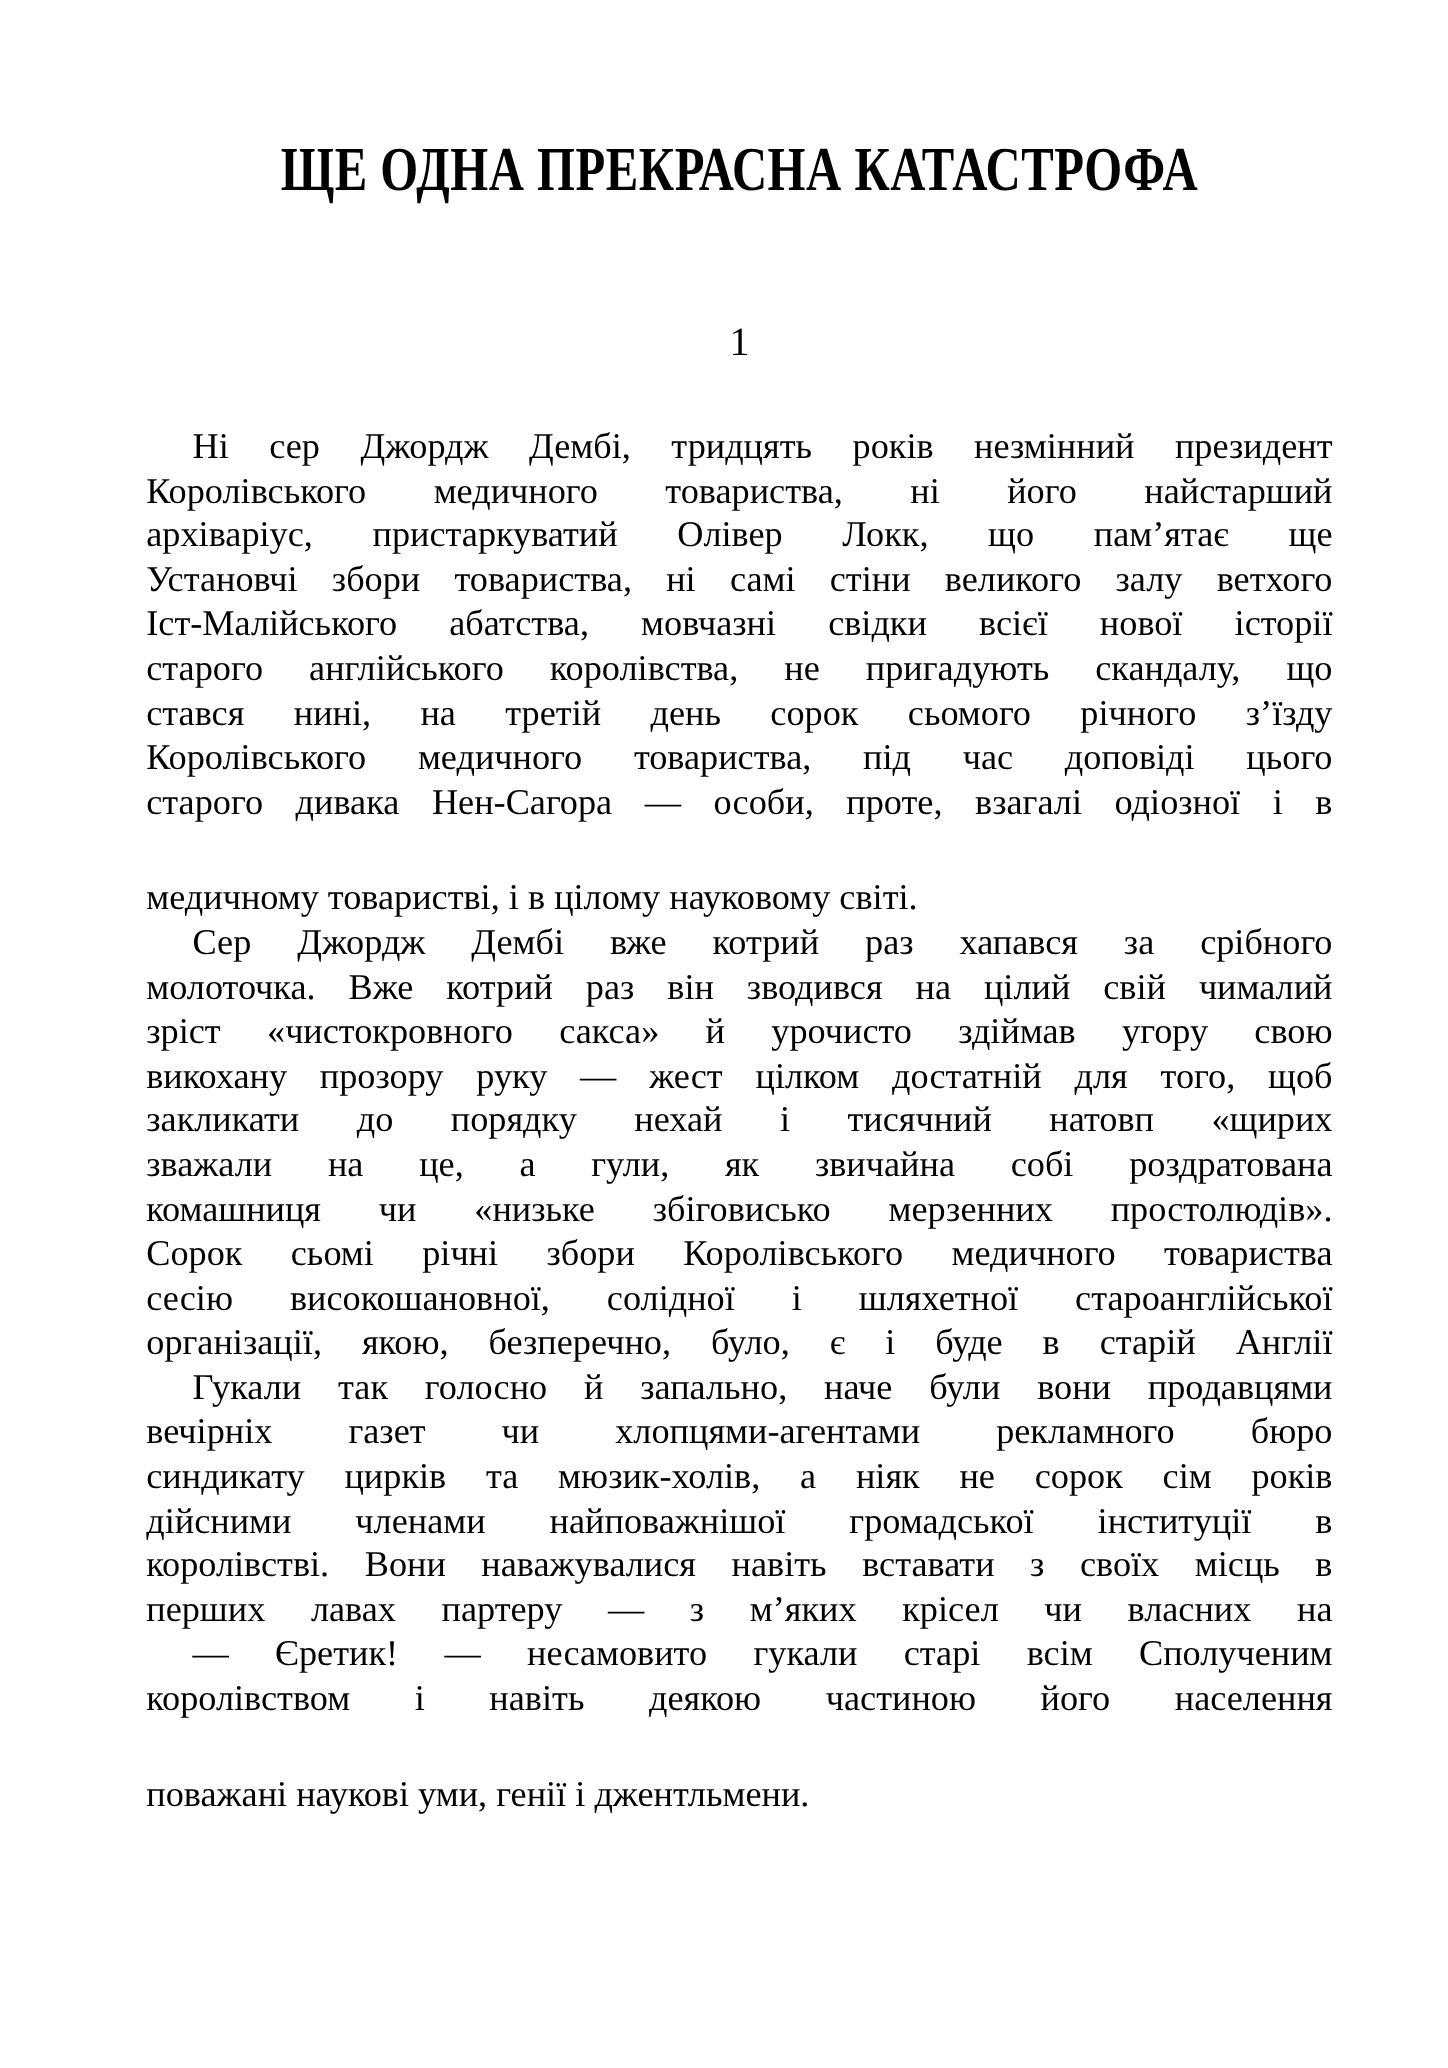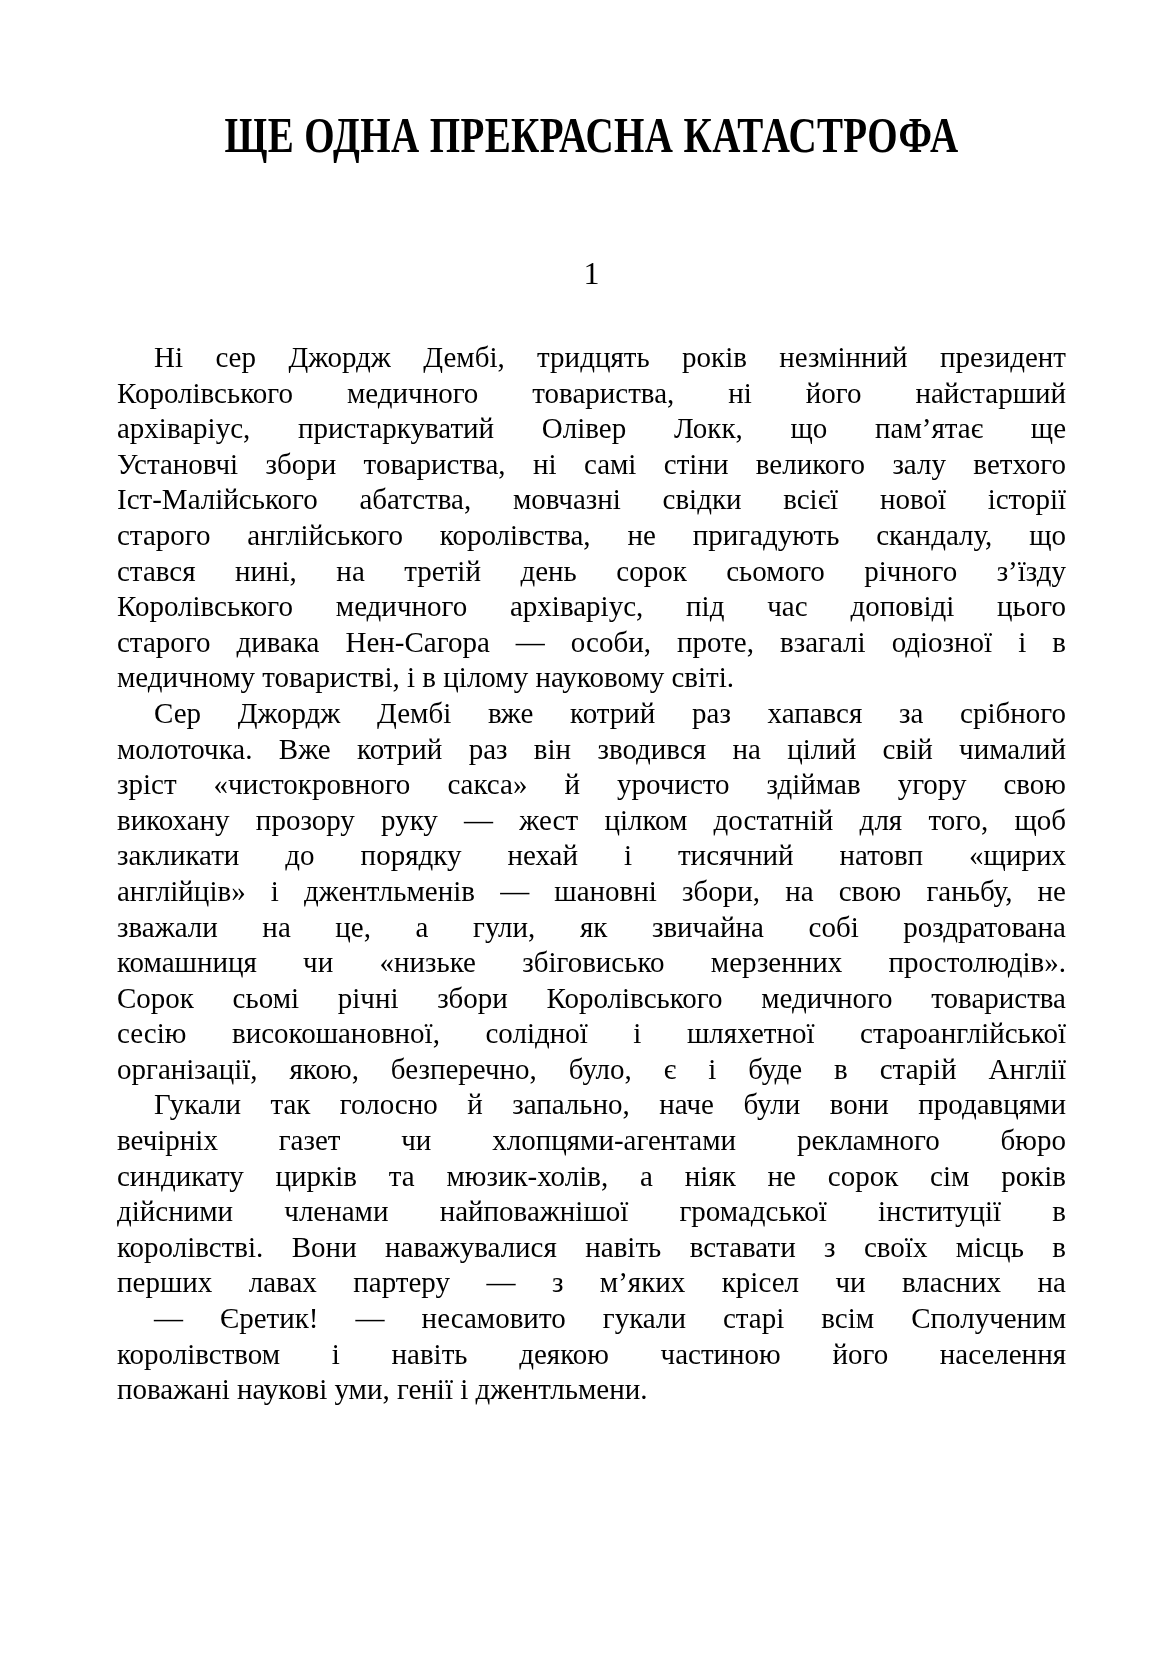--- a/index.html
+++ b/index.html
@@ -46,51 +46,51 @@
   }
   .paragraph { margin: 0; }
   .line {
     text-align: justify;
     text-align-last: justify;
   }
   .line.first-line { text-indent: 37px; }
   .line.last-line {
     text-align: right;
     text-align-last: left;
+    margin-top: 41px;
   }
 </style>
 </head>
 <body>
 
 <div class="page">
   <div class="content">
     <h1 class="title title-row">
       <span class="title-inner">ЩЕ ОДНА ПРЕКРАСНА КАТАСТРОФА</span>
     </h1>
     <div class="section-number">1</div>
     <div class="body-text">
         <div class="paragraph">
           <div class="line first-line">Ні сер Джордж Дембі, тридцять років незмінний президент</div>
           <div class="line">Королівського медичного товариства, ні його найстарший</div>
           <div class="line">архіваріус, пристаркуватий Олівер Локк, що пам’ятає ще</div>
           <div class="line">Установчі збори товариства, ні самі стіни великого залу ветхого</div>
           <div class="line">Іст-Малійського абатства, мовчазні свідки всієї нової історії</div>
           <div class="line">старого англійського королівства, не пригадують скандалу, що</div>
           <div class="line">стався нині, на третій день сорок сьомого річного з’їзду</div>
-          <div class="line">Королівського медичного архіваріус, під час доповіді цього</div>
+          <div class="line">Королівського медичного товариства, під час доповіді цього</div>
           <div class="line">старого дивака Нен-Сагора — особи, проте, взагалі одіозної і в</div>
           <div class="line last-line">медичному товаристві, і в цілому науковому світі.</div>
         </div>
         <div class="paragraph">
           <div class="line first-line">Сер Джордж Дембі вже котрий раз хапався за срібного</div>
           <div class="line">молоточка. Вже котрий раз він зводився на цілий свій чималий</div>
           <div class="line">зріст «чистокровного сакса» й урочисто здіймав угору свою</div>
           <div class="line">викохану прозору руку — жест цілком достатній для того, щоб</div>
           <div class="line">закликати до порядку нехай і тисячний натовп «щирих</div>
-          <div class="line">англійців» і джентльменів — шановні збори, на свою ганьбу, не</div>
           <div class="line">зважали на це, а гули, як звичайна собі роздратована</div>
           <div class="line">комашниця чи «низьке збіговисько мерзенних простолюдів».</div>
           <div class="line">Сорок сьомі річні збори Королівського медичного товариства</div>
           <div class="line">сесію високошановної, солідної і шляхетної староанглійської</div>
           <div class="line">організації, якою, безперечно, було, є і буде в старій Англії</div>
         </div>
         <div class="paragraph">
           <div class="line first-line">Гукали так голосно й запально, наче були вони продавцями</div>
           <div class="line">вечірніх газет чи хлопцями-агентами рекламного бюро</div>
           <div class="line">синдикату цирків та мюзик-холів, а ніяк не сорок сім років</div>

